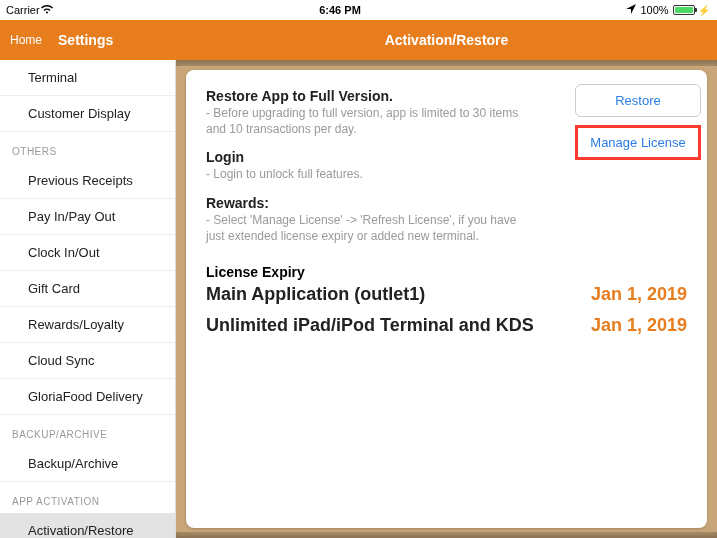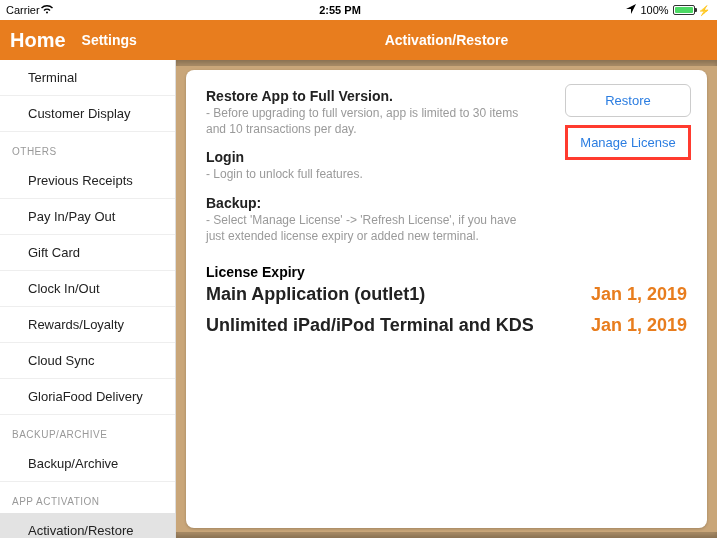--- a/index.html
+++ b/index.html
@@ -8,33 +8,33 @@
   .statusbar { height: 20px; background: #fff; display: flex; align-items: center; justify-content: space-between; font-size: 11px; padding: 0 6px; color: #000; }
   .status-left { display: flex; align-items: center; gap: 0; }
   .status-right { display: flex; align-items: center; gap: 4px; }
   .wifi { display: inline-block; }
   .battery { width: 22px; height: 10px; border: 1px solid #333; border-radius: 2px; position: relative; }
   .battery::after { content: ""; position: absolute; right: -3px; top: 2px; width: 2px; height: 4px; background: #333; border-radius: 0 1px 1px 0; }
   .battery-fill { position: absolute; left: 1px; top: 1px; bottom: 1px; width: 18px; background: #4cd964; border-radius: 1px; }
   .header { height: 40px; background: #e87d1e; display: flex; align-items: stretch; color: #fff; font-size: 14px; }
   .header-left { width: 176px; display: flex; align-items: center; padding: 0 10px; gap: 16px; }
   .header-right { flex: 1; display: flex; align-items: center; justify-content: center; font-weight: 600; }
-  .home-btn { font-size: 20px; font-weight: 700; }
+  .home-btn { font-size: 12px; font-weight: 400; }
   .settings-title { font-weight: 600; }
   .body { display: flex; height: 478px; }
   .sidebar { width: 176px; background: #fff; overflow-y: auto; border-right: 1px solid #ddd; }
   .side-item { padding: 10px 28px; font-size: 13px; border-bottom: 1px solid #eee; color: #222; cursor: pointer; }
   .side-item.selected { background: #e3e3e3; }
   .side-section { padding: 14px 12px 6px; font-size: 10px; color: #999; letter-spacing: 0.5px; }
   .main { flex: 1; background: #c9a679; padding: 10px; position: relative; }
   .main::before, .main::after { content:""; position:absolute; left:0; right:0; height:6px; background: rgba(0,0,0,0.15);}
   .main::before { top:0; box-shadow: inset 0 3px 4px rgba(0,0,0,0.2);}
   .main::after { bottom:0; box-shadow: inset 0 -3px 4px rgba(0,0,0,0.2);}
   .card { background: #fff; width: 100%; height: 100%; border-radius: 8px; padding: 18px 20px; position: relative; box-shadow: 0 1px 3px rgba(0,0,0,0.2); }
-  .card-buttons { position: absolute; top: 14px; right: 16px; width: 126px; display: flex; flex-direction: column; gap: 8px; }
+  .card-buttons { position: absolute; top: 14px; right: 6px; width: 126px; display: flex; flex-direction: column; gap: 8px; }
   .btn-restore { border: 1px solid #ccc; border-radius: 6px; padding: 8px 0; text-align: center; color: #2b7de1; font-size: 13px; cursor: pointer; background:#fff; }
   .btn-manage { border: 3px solid #ff3b2f; padding: 7px 0; text-align: center; color: #2b7de1; font-size: 13px; cursor: pointer; background:#fff; }
   .section-title { font-weight: 700; font-size: 14px; color: #222; }
   .section-desc { font-size: 12px; color: #9a9a9a; line-height: 1.35; margin-top: 1px; }
   .block { margin-bottom: 12px; max-width: 330px; }
   .license-head { font-weight: 700; font-size: 14px; margin-top: 20px; margin-bottom: 4px; }
   .license-row { display: flex; justify-content: space-between; align-items: center; font-size: 18px; margin-bottom: 10px; }
   .license-name { font-weight: 700; color: #222; }
   .license-date { font-weight: 700; color: #e87d1e; }
 </style>
@@ -44,21 +44,21 @@
 
 <div class="statusbar">
   <div class="status-left">
     <span>Carrier</span>
     <span class="wifi">
       <svg width="14" height="10" viewBox="0 0 14 10">
             <path d="M7 9.5a1 1 0 100-2 1 1 0 000 2zM3.5 6a5 5 0 017 0l-1 1a3.5 3.5 0 00-5 0l-1-1zM1 3.5a8.5 8.5 0 0112 0l-1 1a7 7 0 00-10 0l-1-1z" fill="#000"></path>
           </svg>
     </span>
   </div>
-  <div style="font-weight:600;">2:55 PM</div>
+  <div style="font-weight:600;">6:46 PM</div>
   <div class="status-right">
     <span>
       <svg width="10" height="10" viewBox="0 0 10 10">
             <path d="M0 5 L10 0 L5 10 L5 5 Z" fill="#000"></path>
           </svg>
     </span>
     <span>100%</span>
     <span class="battery">
           <span class="battery-fill"></span>
         </span>
@@ -76,22 +76,22 @@
   </div>
 </div>
 
 <div class="body">
   <div class="sidebar">
     <div class="side-item">Terminal</div>
     <div class="side-item">Customer Display</div>
     <div class="side-section">OTHERS</div>
     <div class="side-item">Previous Receipts</div>
     <div class="side-item">Pay In/Pay Out</div>
+    <div class="side-item">Clock In/Out</div>
     <div class="side-item">Gift Card</div>
-    <div class="side-item">Clock In/Out</div>
     <div class="side-item">Rewards/Loyalty</div>
     <div class="side-item">Cloud Sync</div>
     <div class="side-item">GloriaFood Delivery</div>
     <div class="side-section">BACKUP/ARCHIVE</div>
     <div class="side-item">Backup/Archive</div>
     <div class="side-section">APP ACTIVATION</div>
     <div class="side-item selected">Activation/Restore</div>
   </div>
 
   <div class="main">
@@ -103,21 +103,21 @@
 
       <div class="block">
         <div class="section-title">Restore App to Full Version.</div>
         <div class="section-desc">- Before upgrading to full version, app is limited to 30 items and 10 transactions per day.</div>
       </div>
       <div class="block">
         <div class="section-title">Login</div>
         <div class="section-desc">- Login to unlock full features.</div>
       </div>
       <div class="block">
-        <div class="section-title">Backup:</div>
+        <div class="section-title">Rewards:</div>
         <div class="section-desc">- Select 'Manage License' -&gt; 'Refresh License', if you have just extended license expiry or added new terminal.</div>
       </div>
 
       <div class="license-head">License Expiry</div>
       <div class="license-row">
         <span class="license-name">Main Application (outlet1)</span>
         <span class="license-date">Jan 1, 2019</span>
       </div>
       <div class="license-row">
         <span class="license-name">Unlimited iPad/iPod Terminal and KDS</span>

